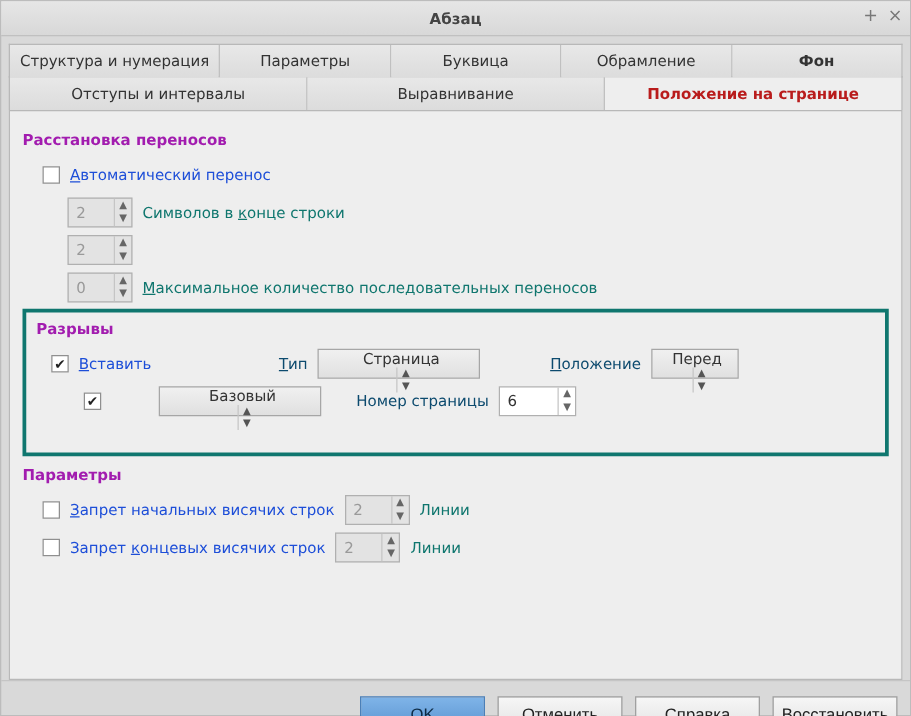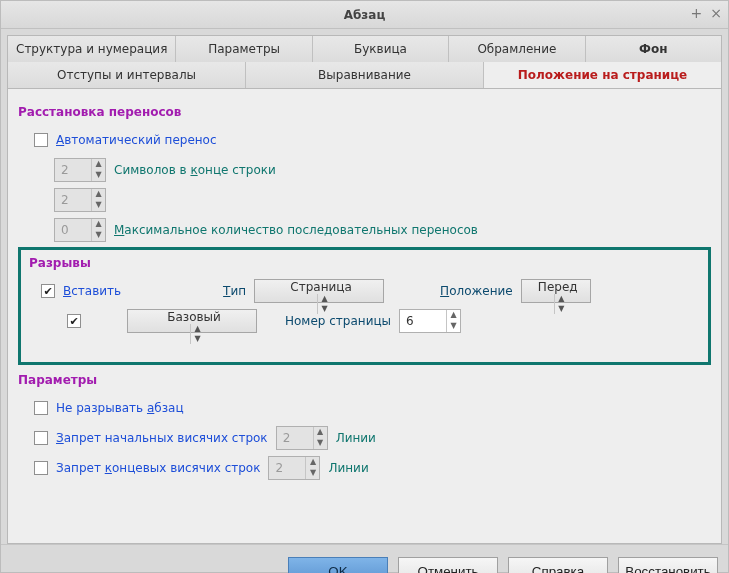--- a/index.html
+++ b/index.html
@@ -241,24 +241,20 @@
                 <span>▲</span>
                 <span>▼</span>
               </span>
           </span>
         </div>
       </div>
 
       <div class="section-title">Параметры</div>
       <div class="row">
         <span class="chk"></span>
-        <span class="label">Не разрывать <u>а</u>бзац</span>
-      </div>
-      <div class="row">
-        <span class="chk"></span>
         <span class="label"><u>З</u>апрет начальных висячих строк</span>
         <span class="spin disabled">
           <input disabled="" value="2" style="">
           <span class="arrows">
               <span>▲</span>
               <span>▼</span>
             </span>
         </span>
         <span class="label disabled">Линии</span>
       </div>

